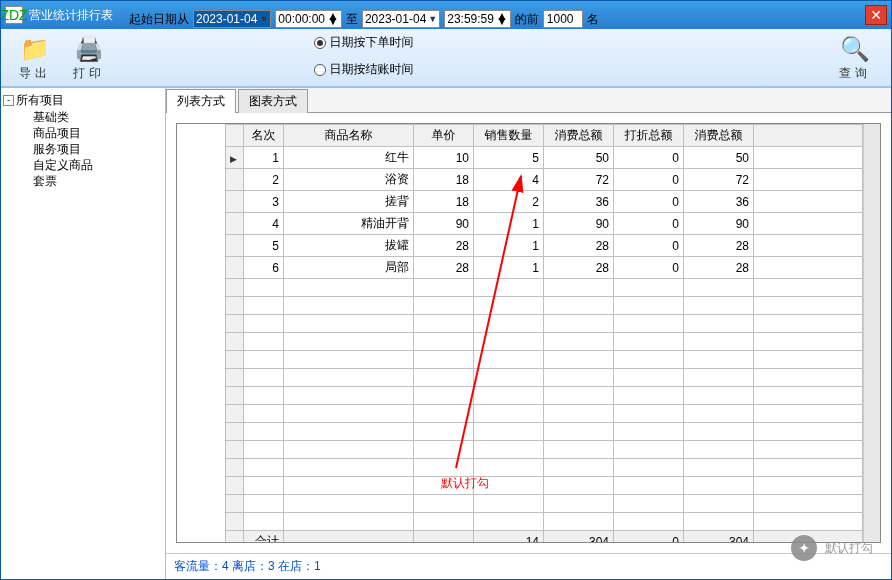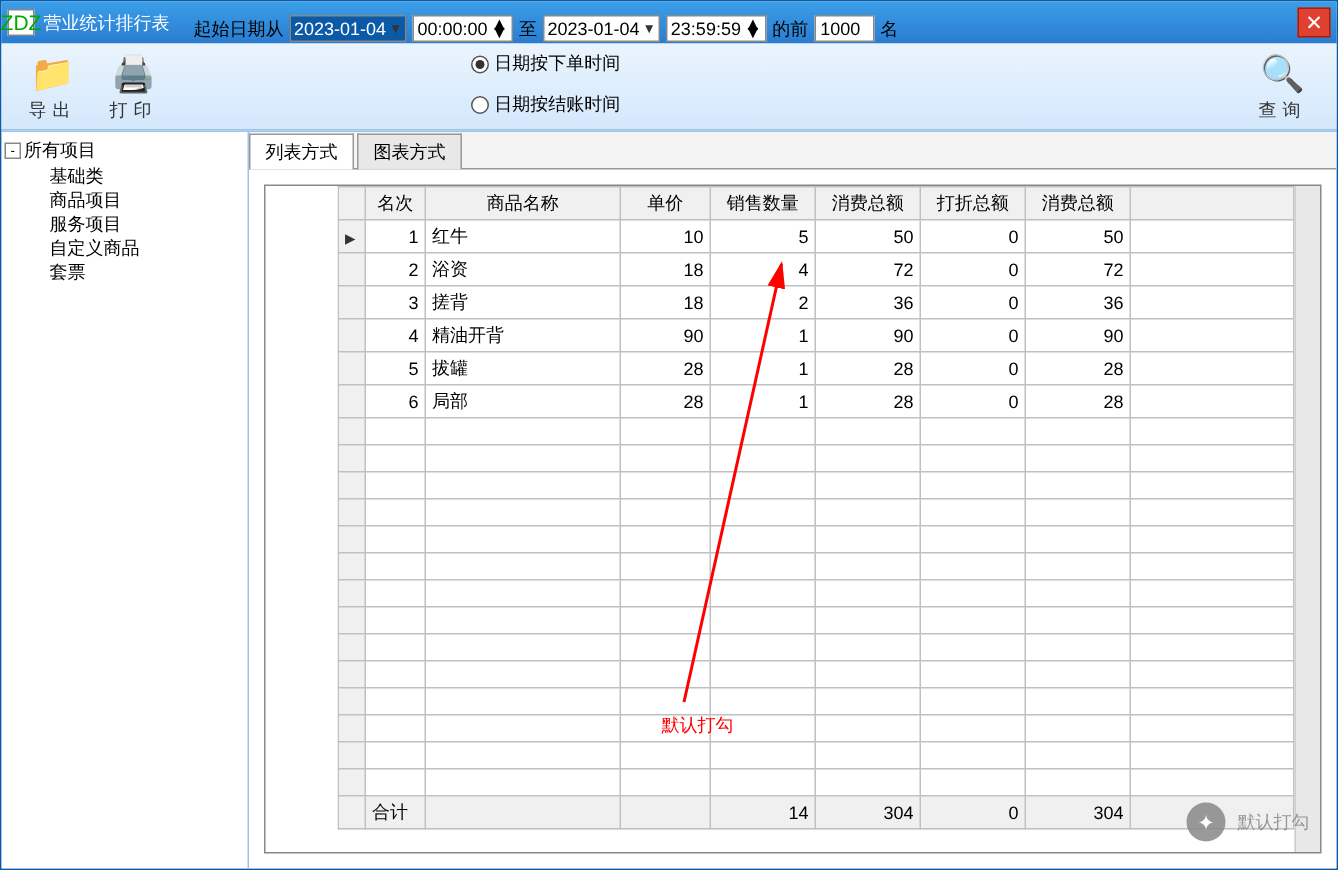--- a/index.html
+++ b/index.html
@@ -36,21 +36,21 @@
 .tree-child { padding-left: 30px; line-height: 16px; }
 .main-panel { flex: 1; display: flex; flex-direction: column; background: #fff; position: relative; }
 .tabs { display: flex; border-bottom: 1px solid #999; background: #f4f4f4; }
 .tab { padding: 3px 10px; border: 1px solid #999; border-bottom: none; background: #fff; margin-right: 2px; cursor: pointer; position: relative; top: 1px; }
 .tab.inactive { background: #e8e8e8; }
 .table-wrap { flex: 1; overflow: auto; border: 1px solid #888; margin: 10px; position: relative; padding-left: 48px; }
 table { border-collapse: collapse; width: 100%; }
 th, td { border: 1px solid #c0c0c0; padding: 2px 4px; font-size: 12px; height: 18px; background: #fff; }
 th { background: #f0f0f0; text-align: center; font-weight: normal; }
 td.num { text-align: right; }
-td.txt { text-align: left; }
+td.txt { text-align: right; }
 .row-ind { width: 18px; background: #f0f0f0; }
 tr.first .row-ind::before { content: '▶'; font-size: 9px; color: #333; }
 .total-row td { background: #f0f0f0; }
 .status { padding: 4px 8px; color: #0050d0; border-top: 1px solid #ccc; }
 .annotation { position: absolute; left: 275px; top: 380px; color: #f00; font-size: 20px; font-family: SimSun; line-height: 30px; pointer-events: none; }
 .arrow-svg { position: absolute; left: 260px; top: 80px; pointer-events: none; }
 .watermark { position: absolute; right: 18px; bottom: 18px; display: flex; align-items: center; gap: 8px; color: #888; font-size: 16px; opacity: 0.85; }
 .wm-icon { width: 26px; height: 26px; border-radius: 50%; background: #888; color: #fff; display: flex; align-items: center; justify-content: center; font-size: 14px; }
 .scrollbar-v { width: 17px; background: #e8e8e8; border-left: 1px solid #ccc; }
 .fill-rows td { height: 18px; }
@@ -397,20 +397,21 @@
               <td class="num">0</td>
               <td class="num">304</td>
               <td></td>
             </tr>
           </tbody>
         </table>
         </div>
         <div class="scrollbar-v"></div>
       </div>
 
+      <div class="status">客流量：4 离店：3 在店：1</div>
 
       <svg class="arrow-svg" width="120" height="310">
         <defs>
             <marker id="ah" markerWidth="10" markerHeight="10" refX="8" refY="3" orient="auto">
               <path d="M0,0 L0,6 L9,3 z" fill="#f00"></path>
             </marker>
           </defs>
         <line x1="30" y1="300" x2="95" y2="8" stroke="#f00" stroke-width="2" marker-end="url(#ah)"></line>
       </svg>
       <div class="annotation">

